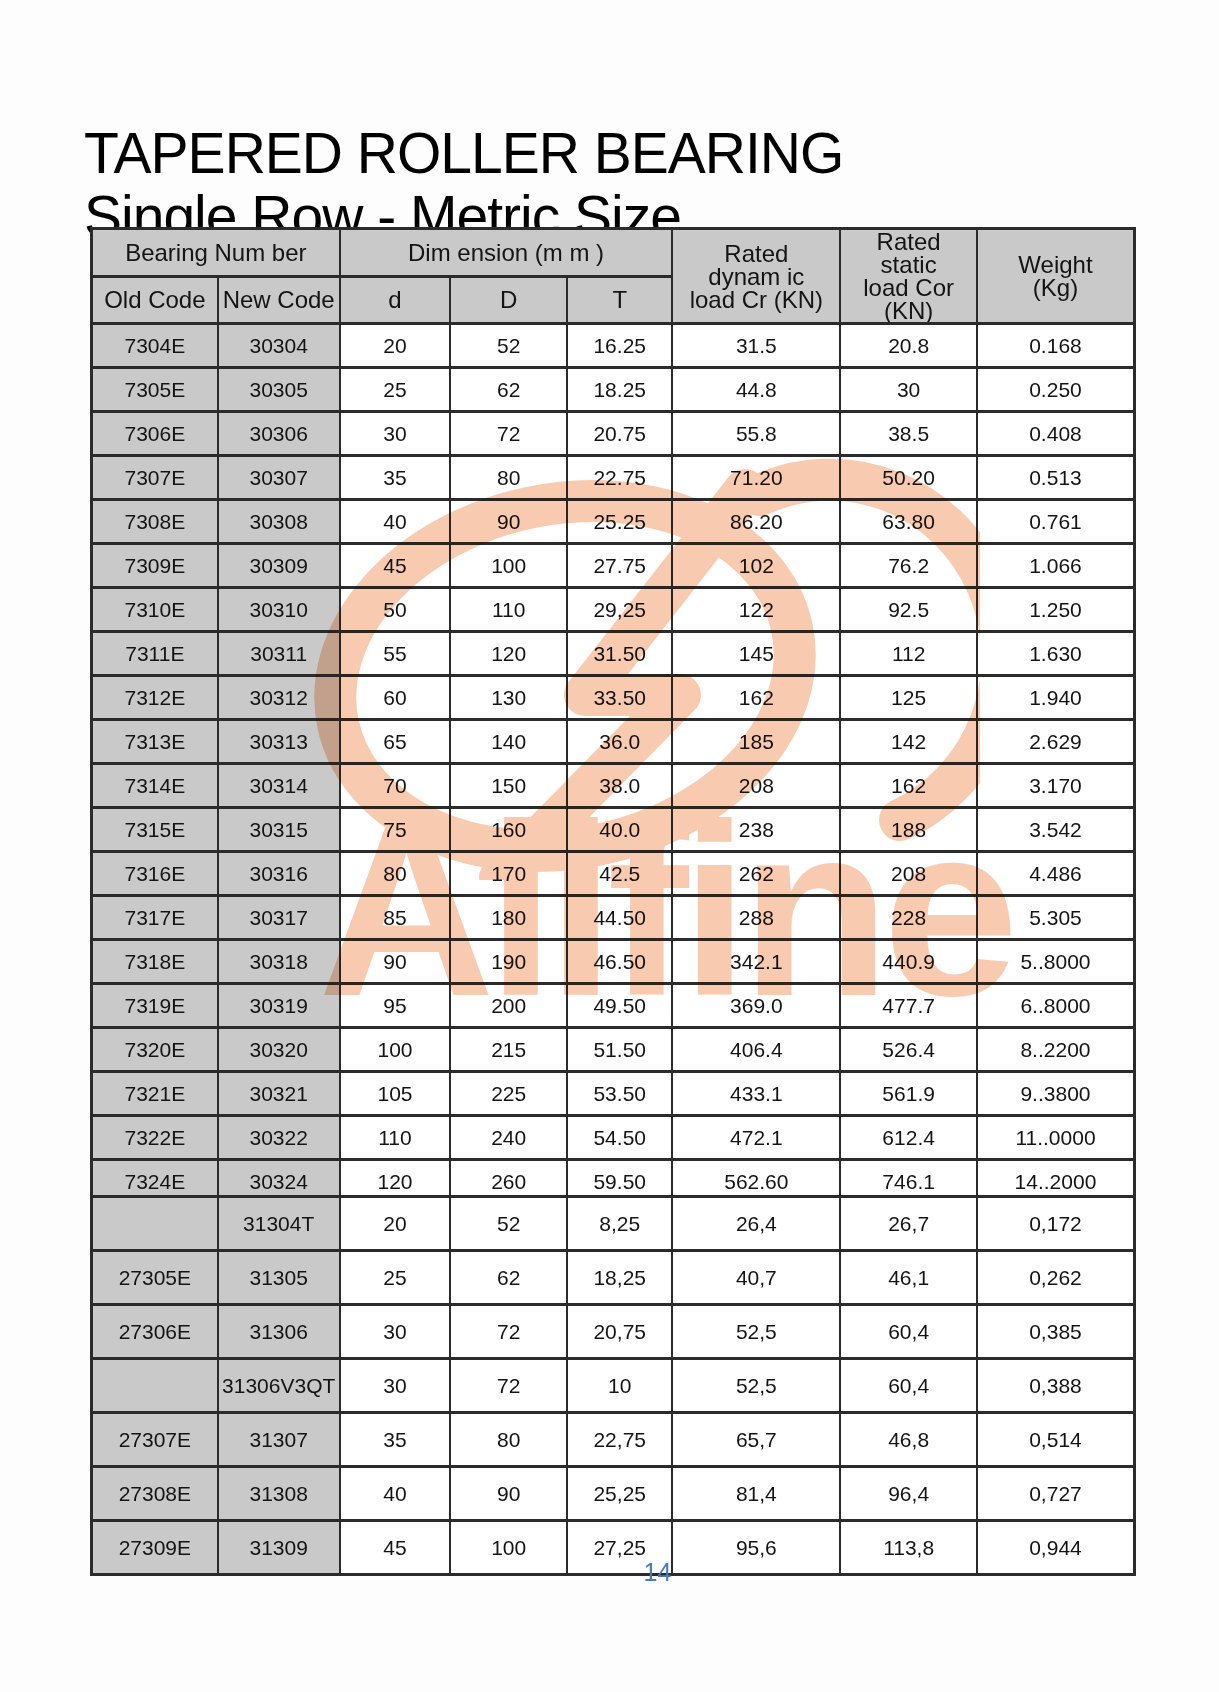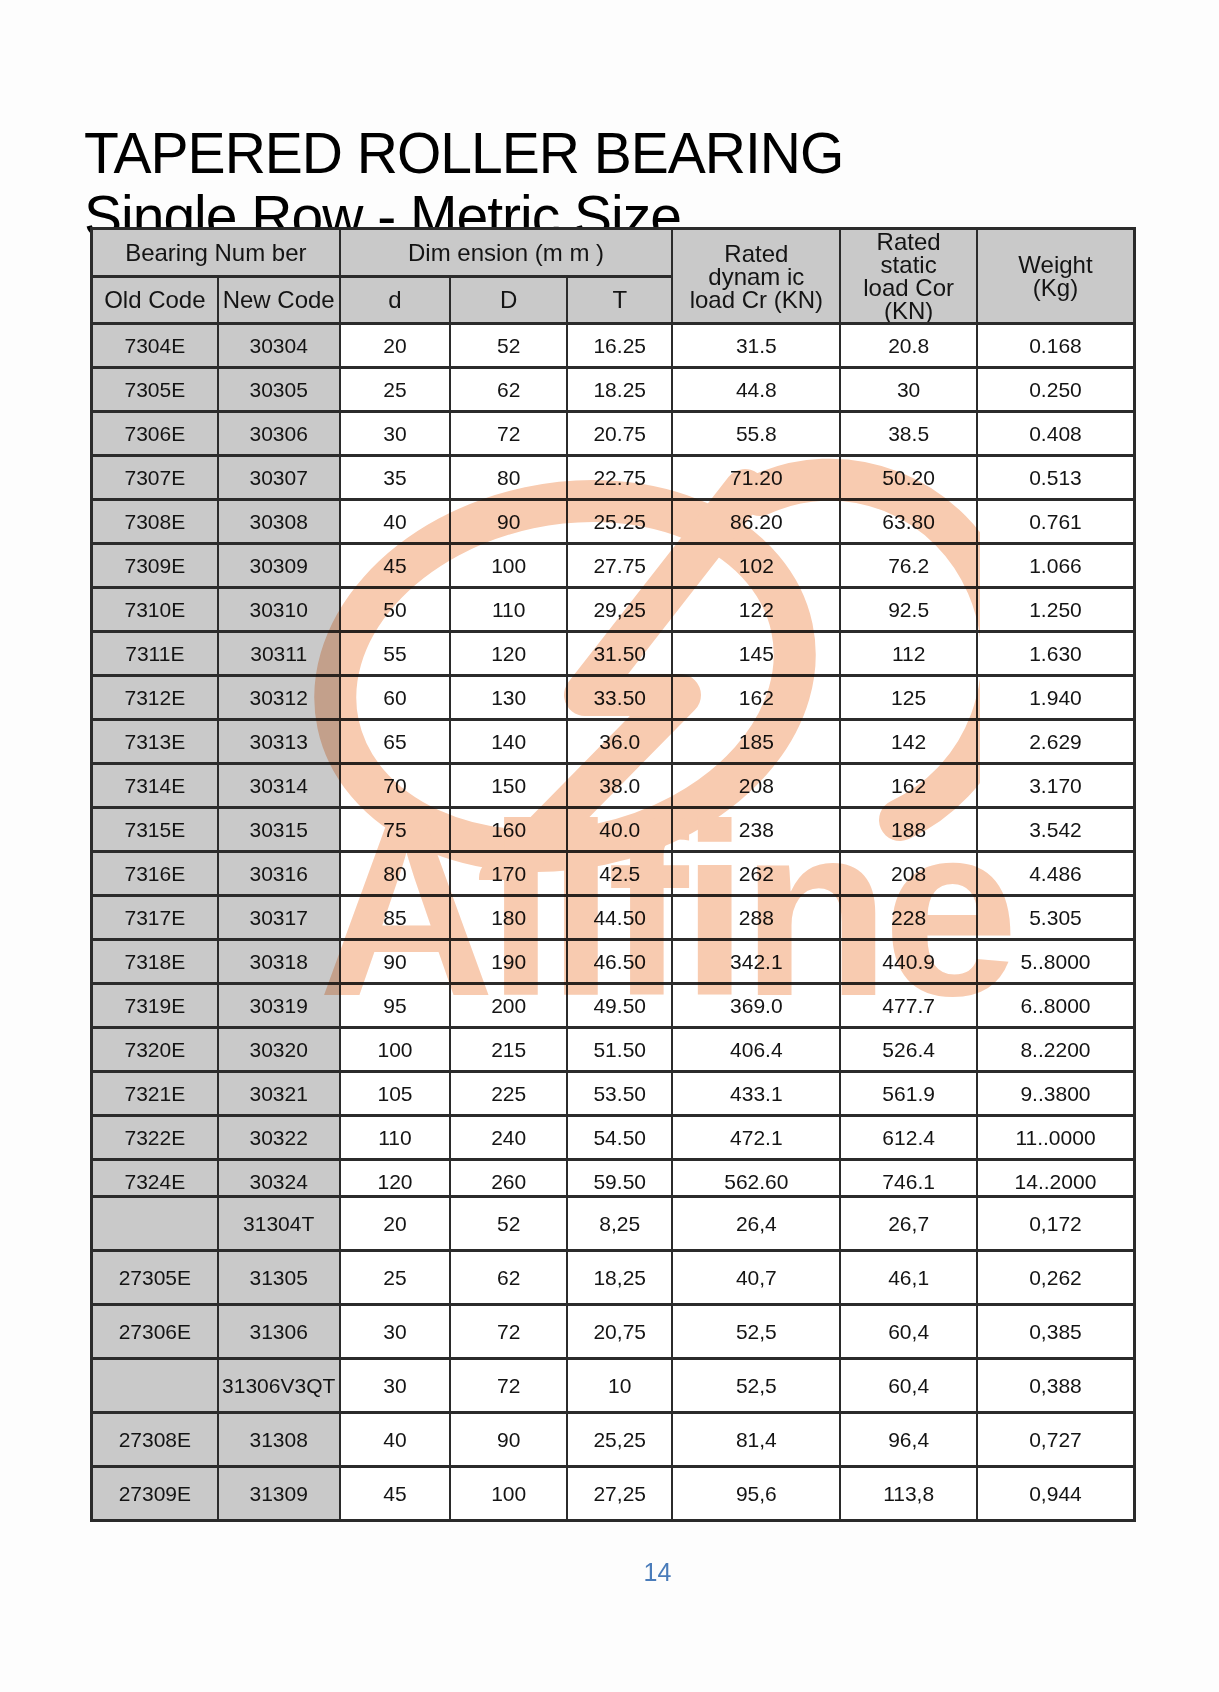--- a/index.html
+++ b/index.html
@@ -355,20 +355,30 @@
           <td class="code-cell"></td>
           <td class="code-cell">31306V3QT</td>
           <td class="val-cell">30</td>
           <td class="val-cell">72</td>
           <td class="val-cell">10</td>
           <td class="val-cell">52,5</td>
           <td class="val-cell">60,4</td>
           <td class="val-cell">0,388</td>
         </tr>
         <tr>
+          <td class="code-cell">27307E</td>
+          <td class="code-cell">31307</td>
+          <td class="val-cell">35</td>
+          <td class="val-cell">80</td>
+          <td class="val-cell">22,75</td>
+          <td class="val-cell">65,7</td>
+          <td class="val-cell">46,8</td>
+          <td class="val-cell">0,514</td>
+        </tr>
+        <tr>
           <td class="code-cell">27308E</td>
           <td class="code-cell">31308</td>
           <td class="val-cell">40</td>
           <td class="val-cell">90</td>
           <td class="val-cell">25,25</td>
           <td class="val-cell">81,4</td>
           <td class="val-cell">96,4</td>
           <td class="val-cell">0,727</td>
         </tr>
         <tr>

